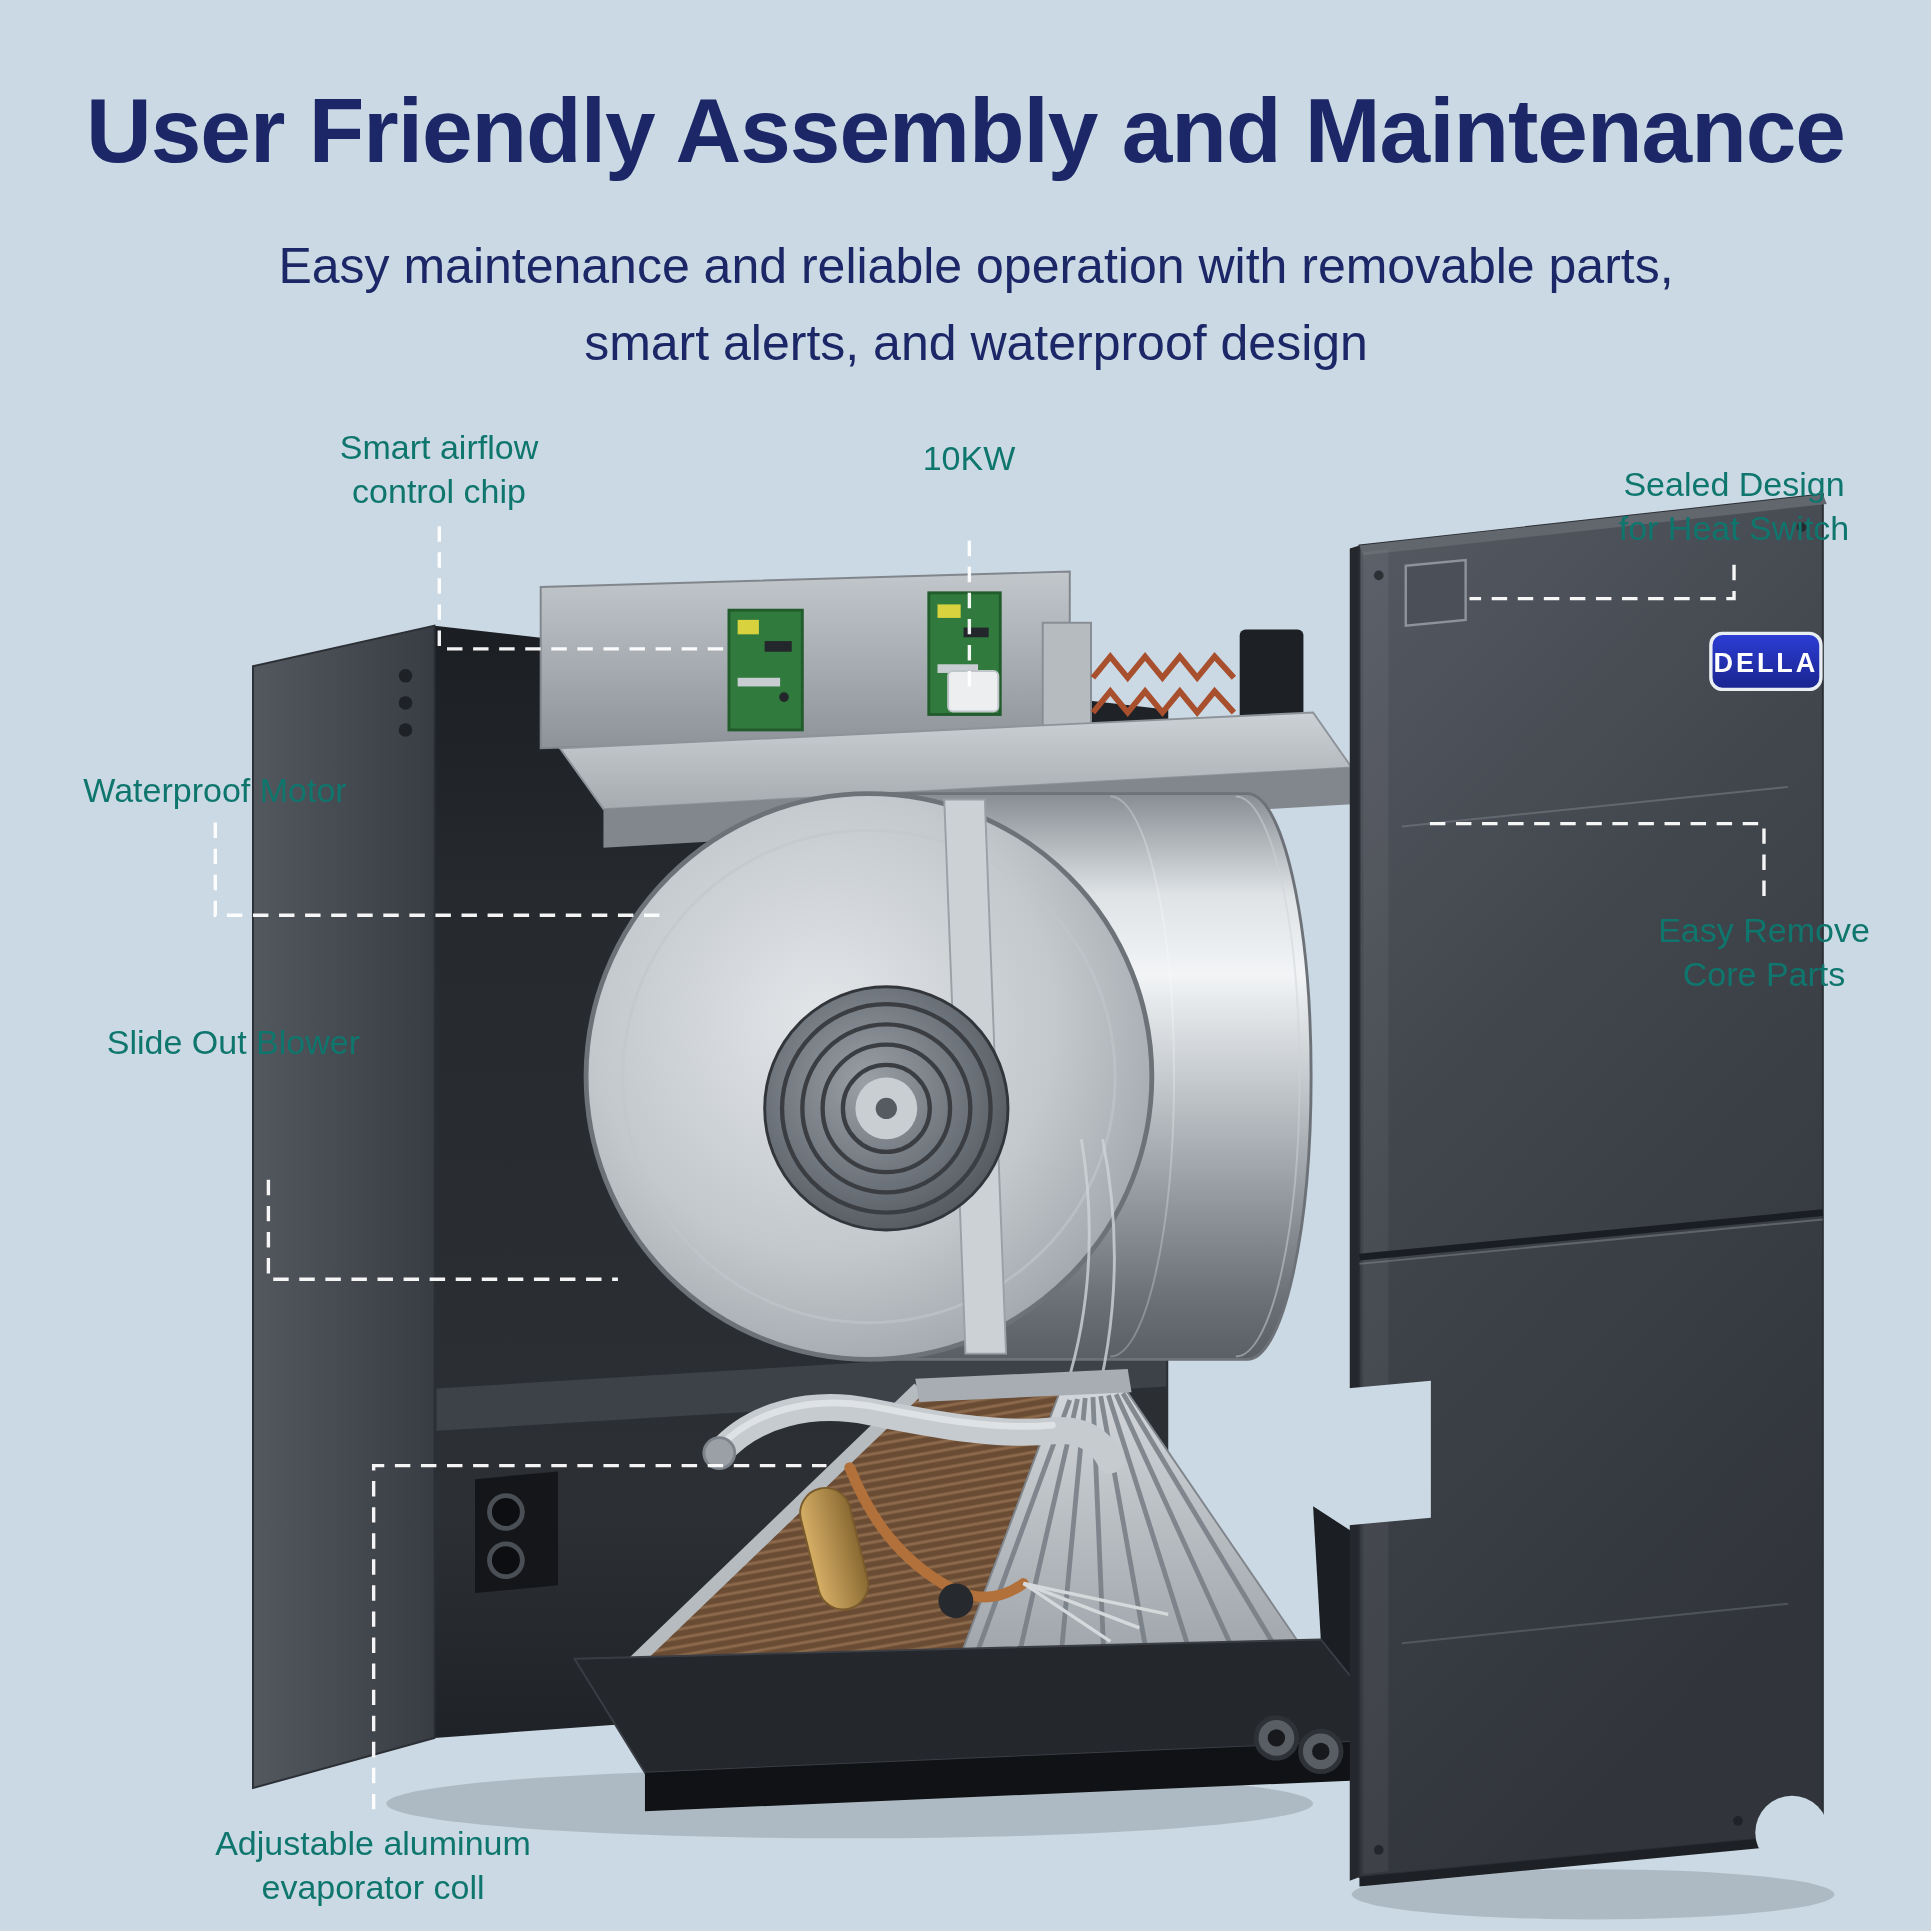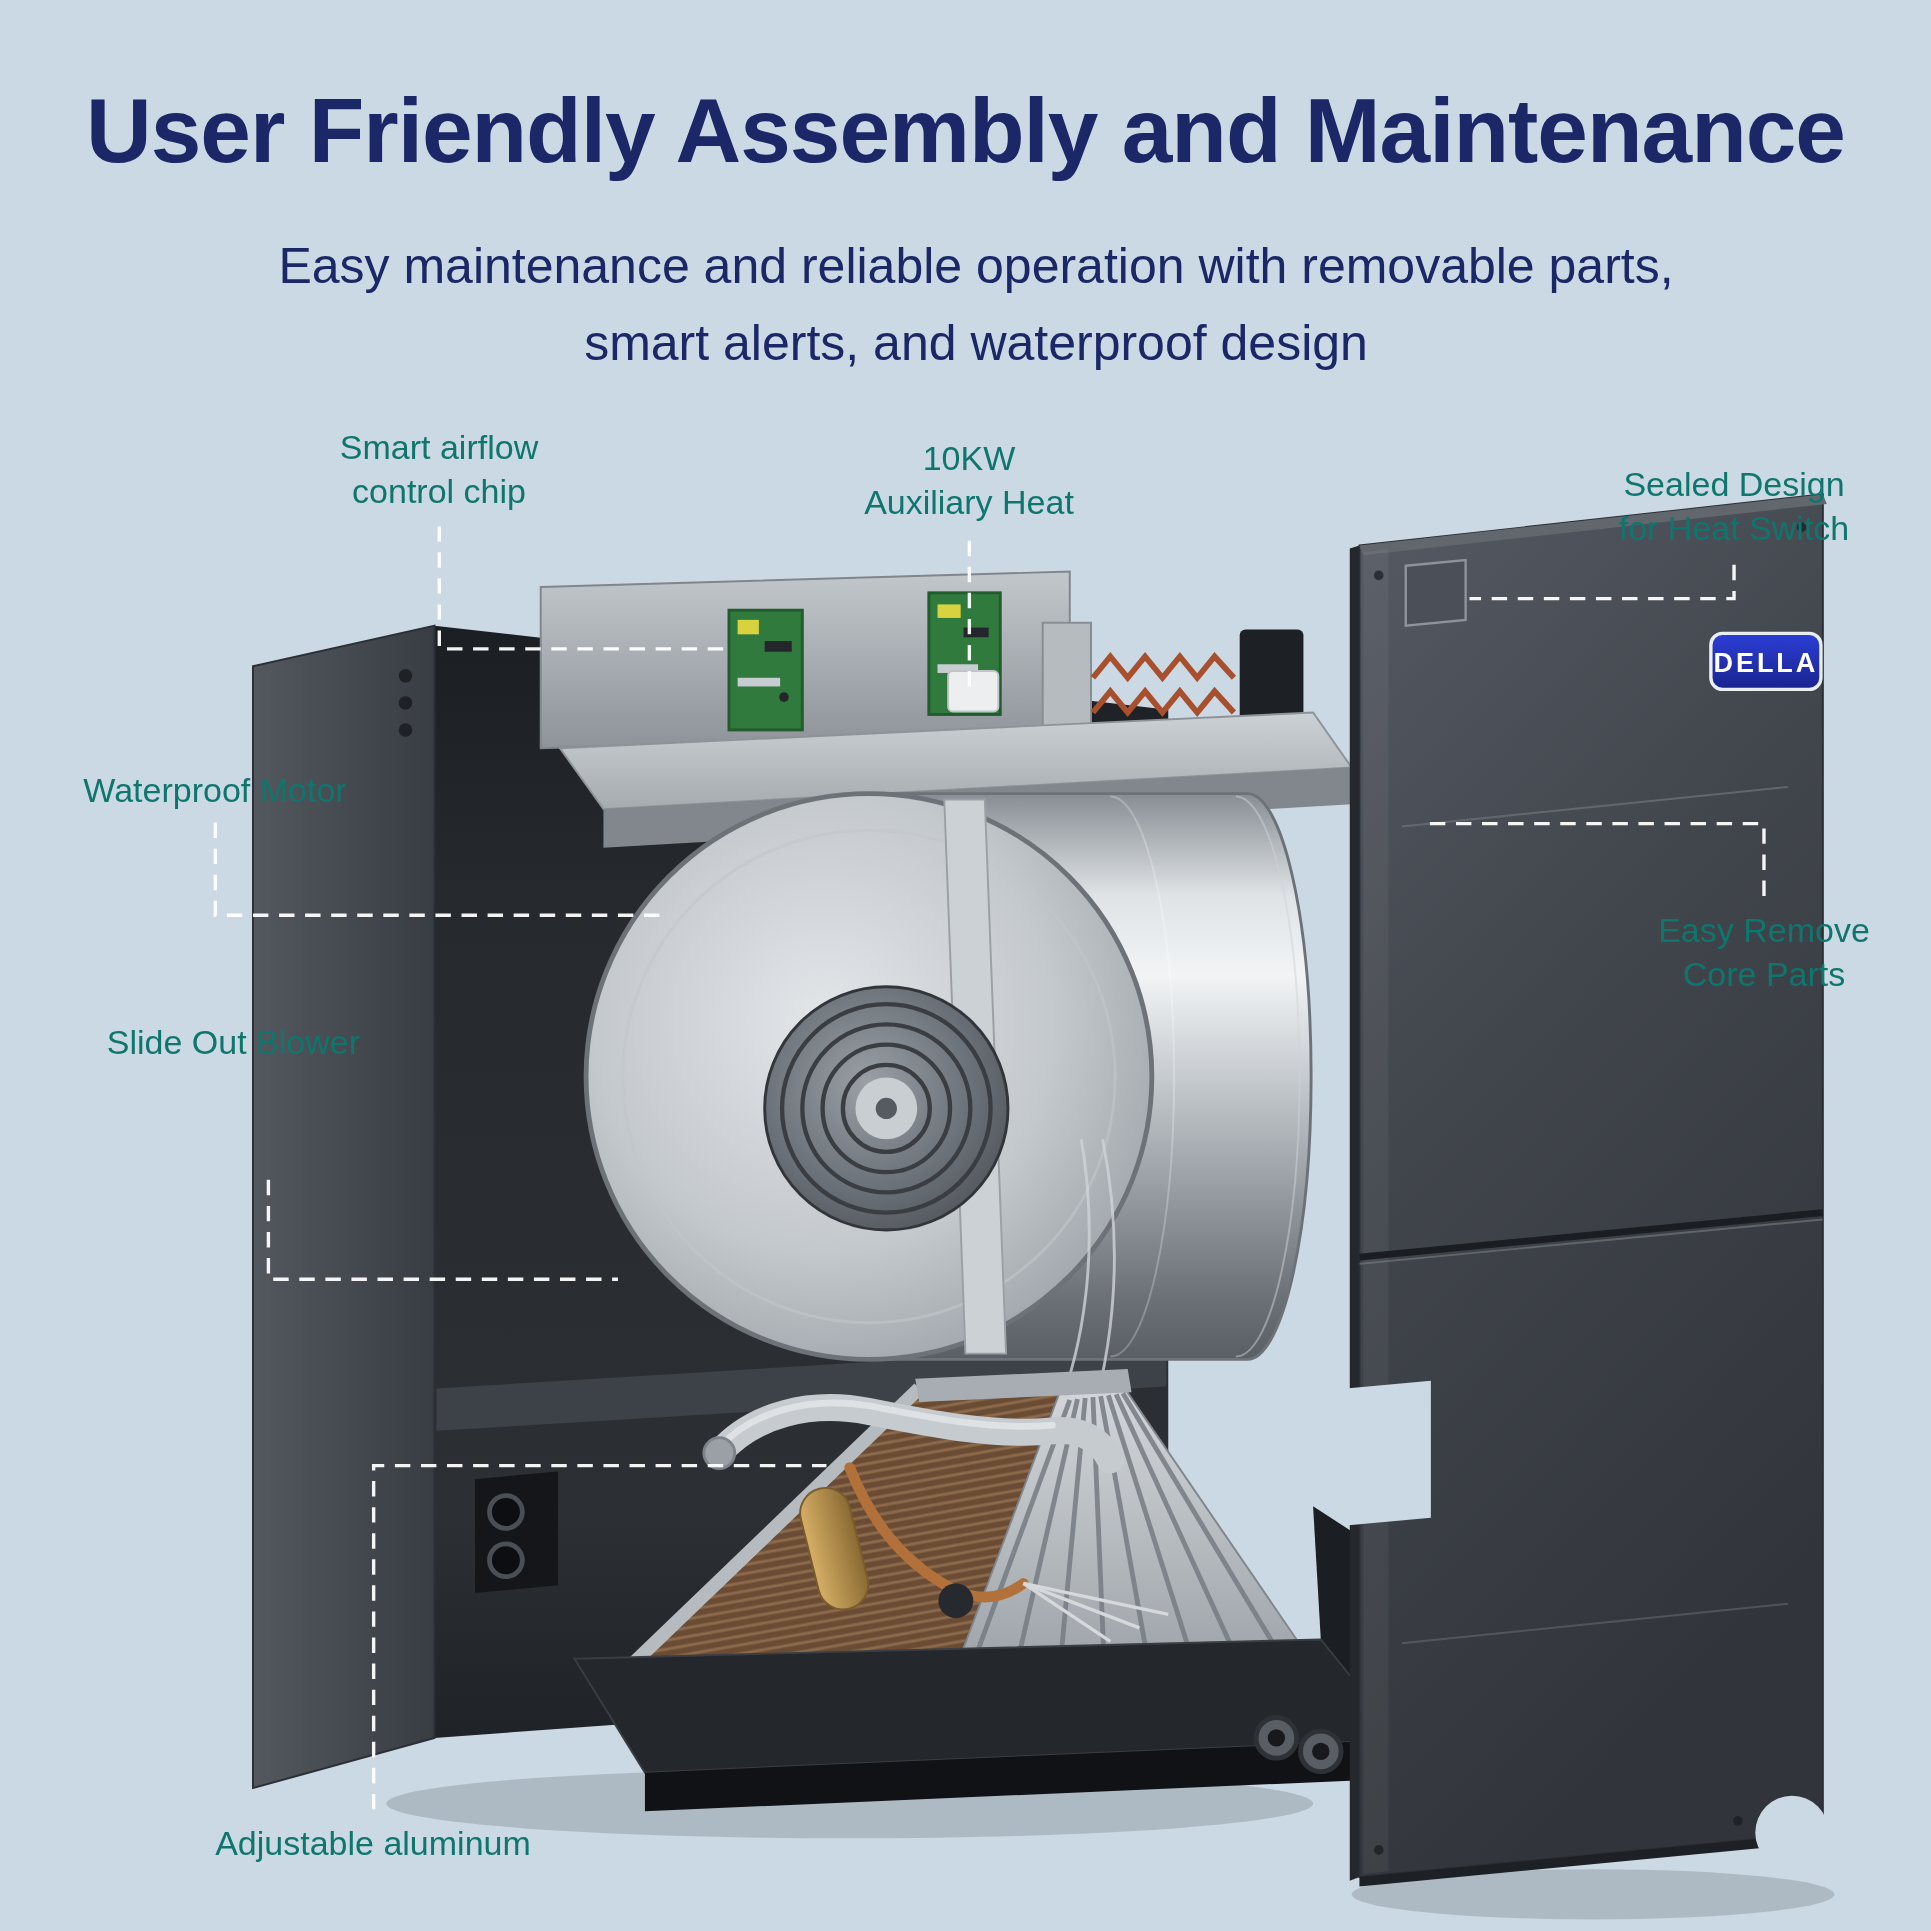--- a/index.html
+++ b/index.html
@@ -235,21 +235,20 @@
     <span>smart alerts, and waterproof design</span>
   </div>
 
   <div class="callout" style="left:246px; top:425px; width:386px;">
     <span>Smart airflow</span>
     <span>control chip</span>
   </div>
 
   <div class="callout" style="left:776px; top:436px; width:386px;">
     <span>10KW</span>
-    <span>Auxiliary Heat</span>
   </div>
 
   <div class="callout" style="left:1541px; top:462px; width:386px;">
     <span>Sealed Design</span>
     <span>for Heat Switch</span>
   </div>
 
   <div class="callout" style="left:22px; top:768px; width:386px;">
     <span>Waterproof Motor</span>
   </div>
@@ -258,16 +257,17 @@
     <span>Easy Remove</span>
     <span>Core Parts</span>
   </div>
 
   <div class="callout" style="left:16.4px; top:1020px; width:434px;">
     <span>Slide Out Blower</span>
   </div>
 
   <div class="callout" style="left:156px; top:1821px; width:434px;">
     <span>Adjustable aluminum</span>
+    <span>evaporator coll</span>
   </div>
 
 </div>
 
 
 </body></html>

